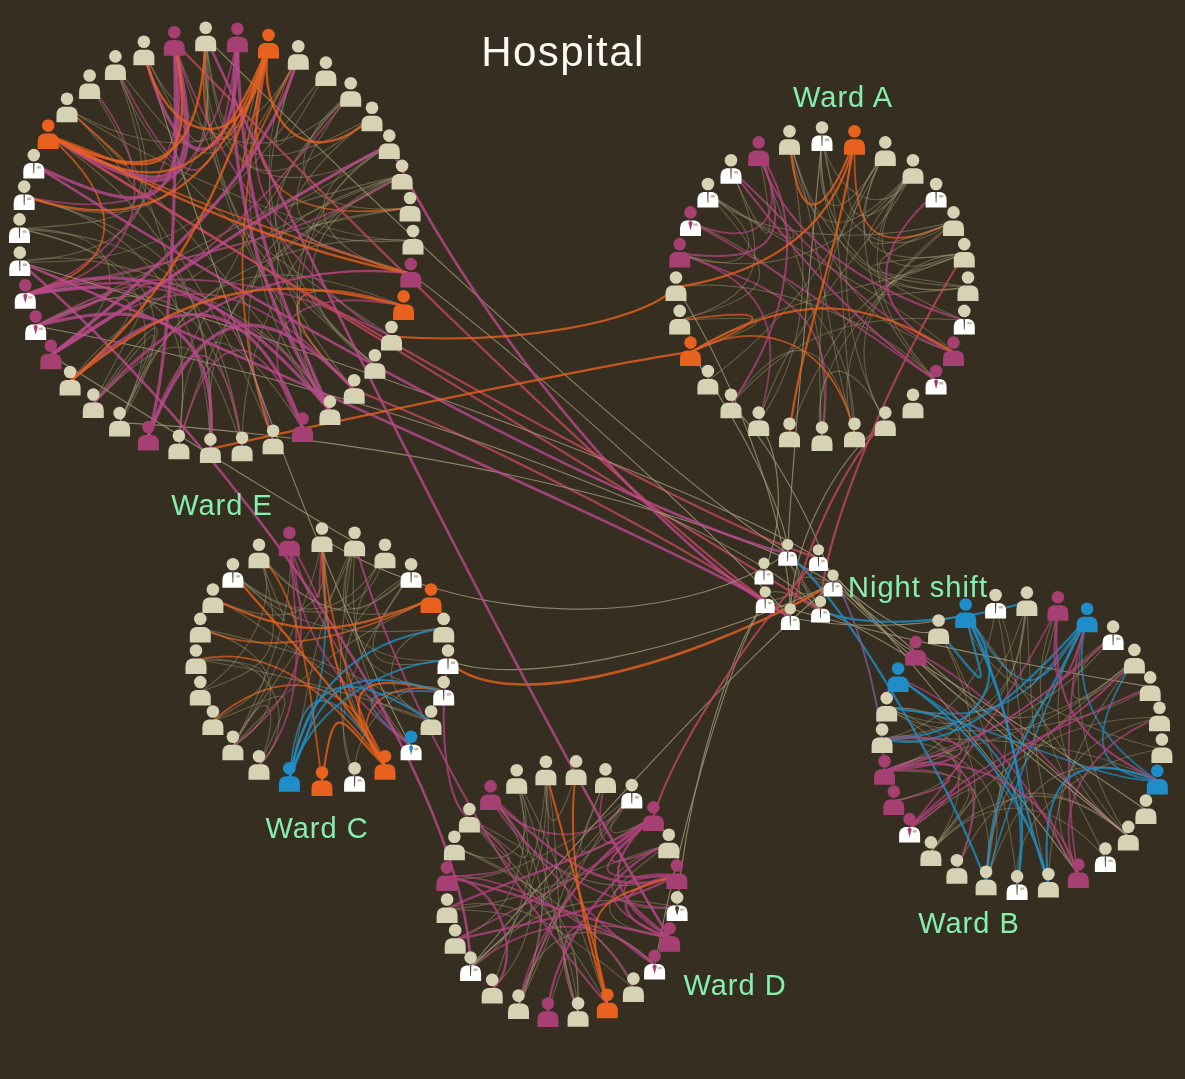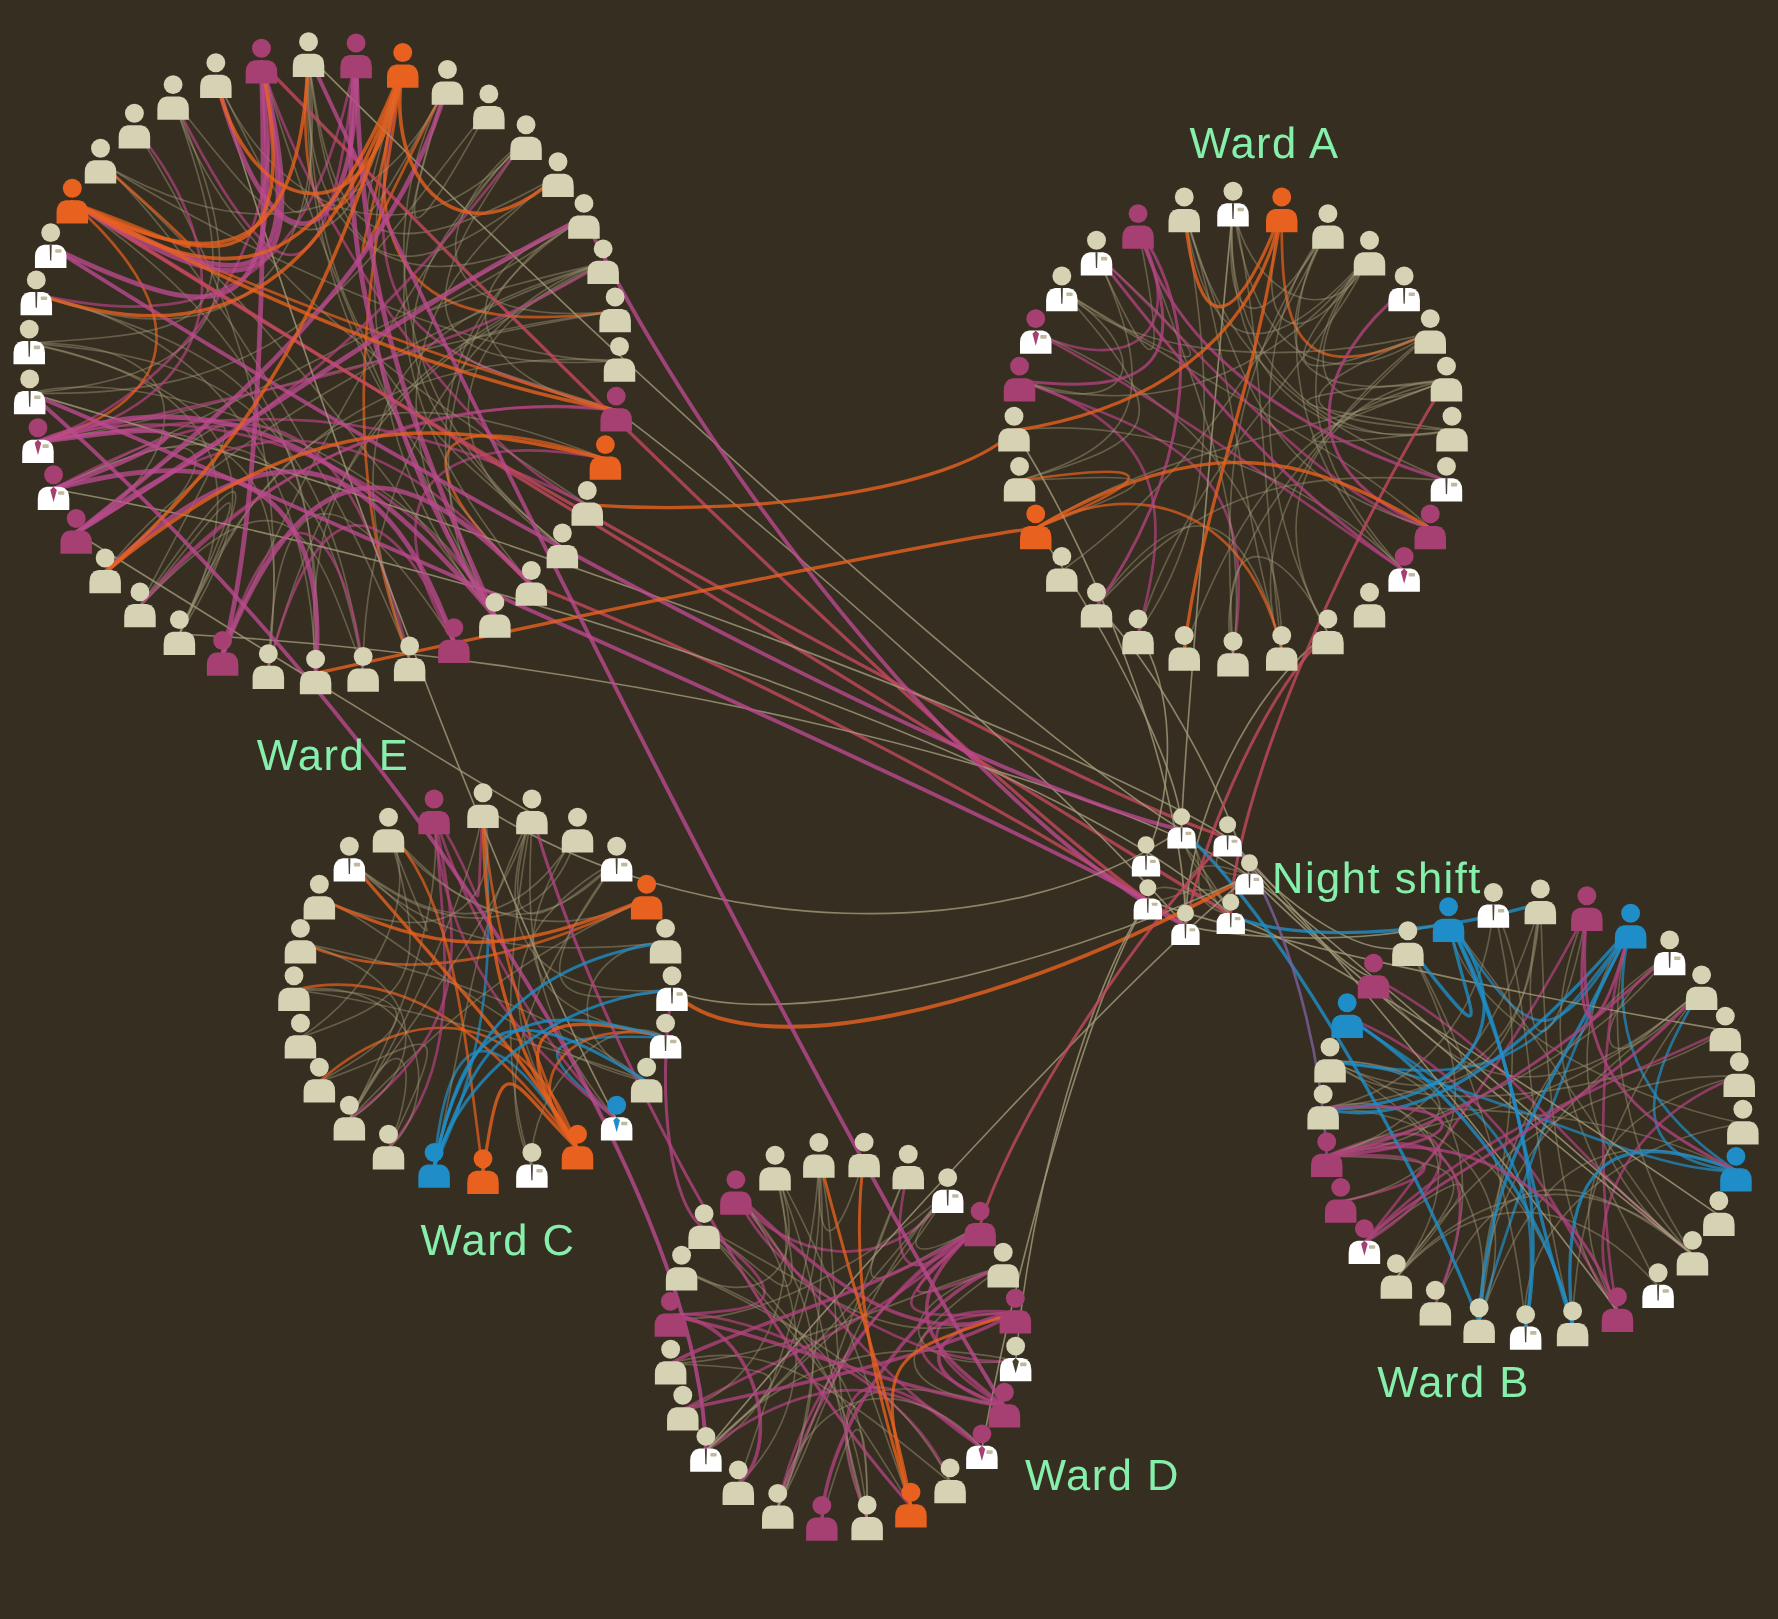--- a/index.html
+++ b/index.html
@@ -1098,21 +1098,22 @@
           <circle cx="0" cy="-9.5" r="6.3" fill="#d6d2b4"></circle>
         </g>
         <g transform="translate(764.0,571.8) scale(0.9)">
           <path d="M-10.5,14 L-10.5,6.5 Q-10.5,-0.5 -4.5,-1.5 L4.5,-1.5 Q10.5,-0.5 10.5,6.5 L10.5,14 Z" fill="#ffffff"></path>
           <path d="M-0.7,-1.5 L0.7,-1.5 L0.4,9 L-0.4,9 Z" fill="#362e20" fill-opacity="0.9"></path>
           <rect x="3" y="1.5" width="4.2" height="2.4" rx="0.5" fill="#bfb99d"></rect>
           <circle cx="0" cy="-9.5" r="6.3" fill="#d6d2b4"></circle>
         </g>
       </g>
     </svg>
+  <div class="page-title" id="title" style="left: 563px; top: 52px;">Hospital</div>
   <div id="labels">
       <div class="cluster-label" style="left: 222px; top: 493px; margin-top: 12px;">Ward E</div>
       <div class="cluster-label" style="left: 843px; top: 97px;">Ward A</div>
       <div class="cluster-label" style="left: 969px; top: 923px;">Ward B</div>
-      <div class="cluster-label" style="left: 332px; top: 828px;">Ward C</div>
+      <div class="cluster-label" style="left: 317px; top: 828px;">Ward C</div>
       <div class="cluster-label" style="left: 735px; top: 985px;">Ward D</div>
       <div class="cluster-label" style="left: 918px; top: 551px; margin-top: 36px;">Night shift</div>
     </div>
 </div>
 
 </body></html>

